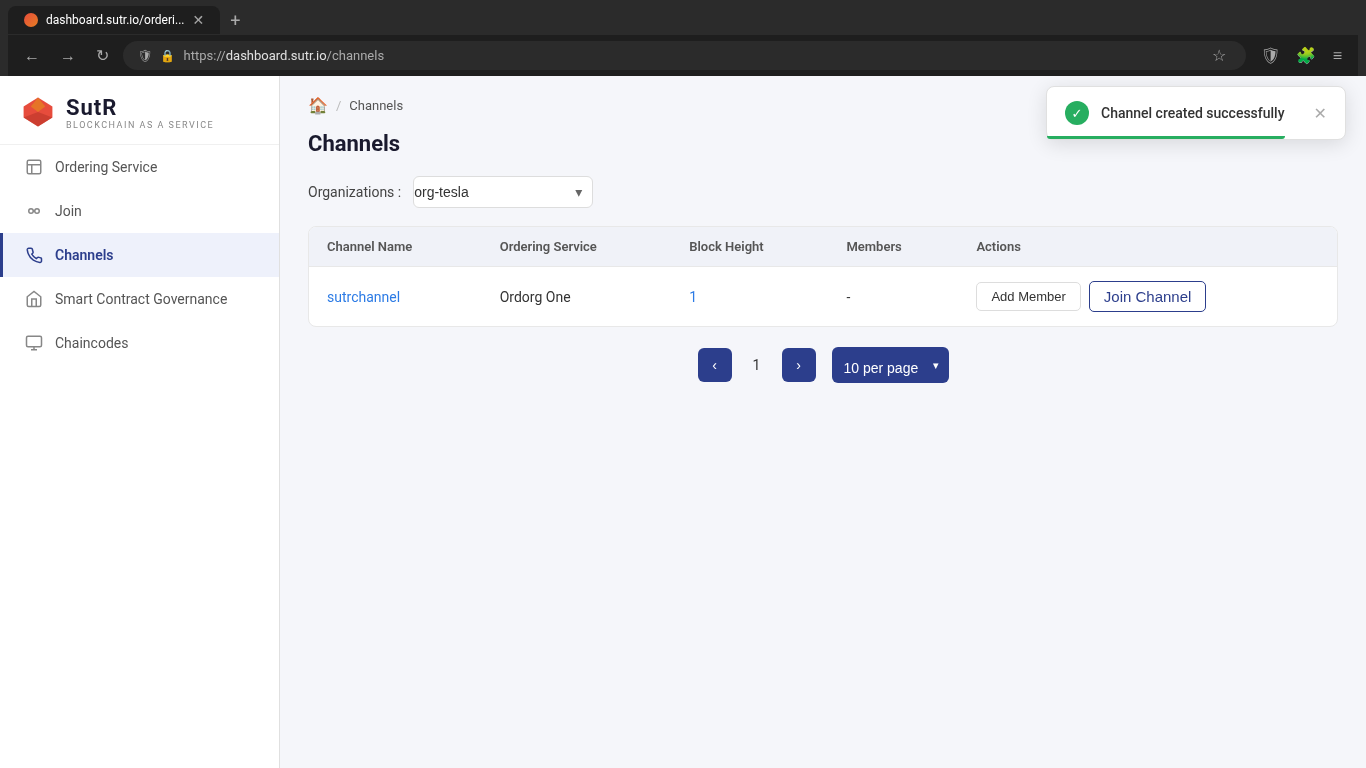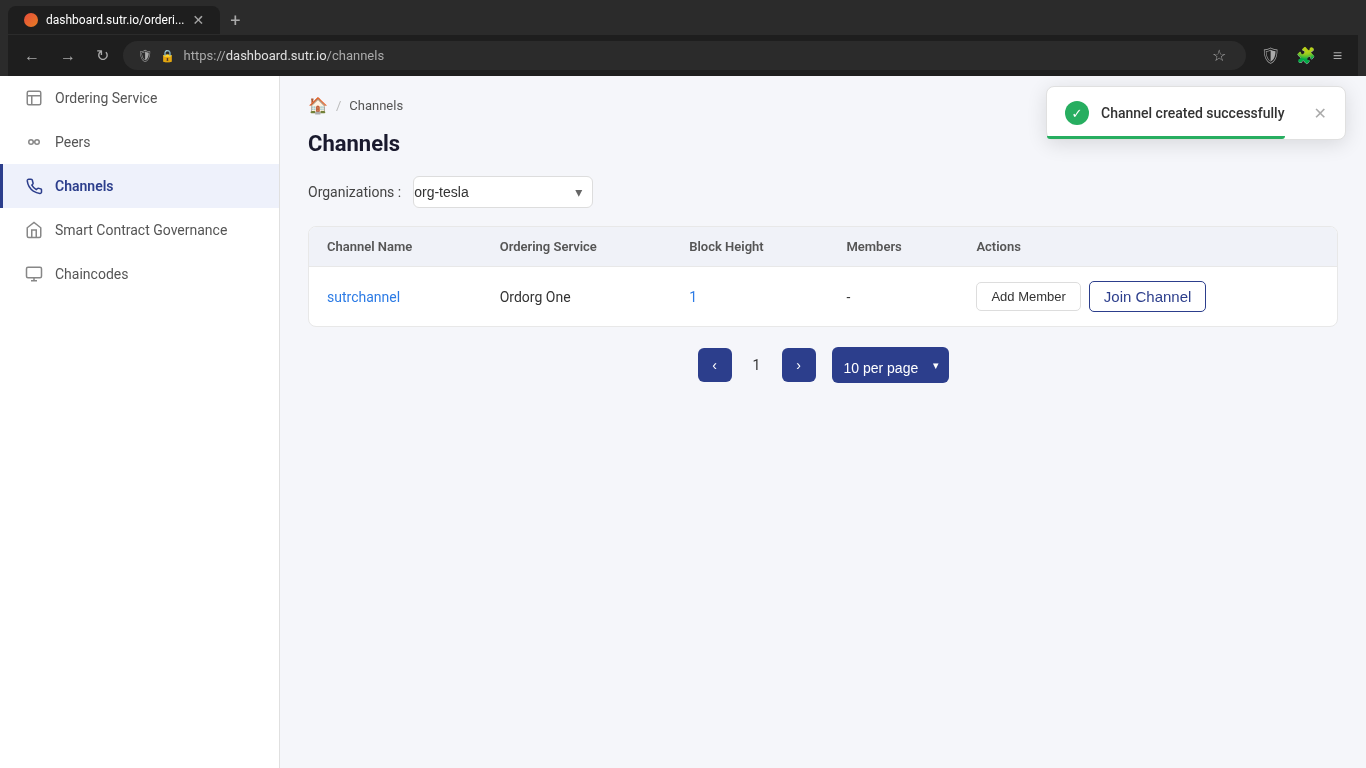--- a/index.html
+++ b/index.html
@@ -111,37 +111,50 @@
       <span class="ext-btn">🛡</span>
       <span class="ext-btn">🧩</span>
       <span class="ext-btn">≡</span>
     </div>
   </div>
 </div>
 
 <div class="app-body">
 
   <div class="sidebar">
+    <div class="sidebar-logo">
+      <div class="logo-img">
+        <svg class="logo-icon" viewBox="0 0 40 40">
+          <polygon points="20,4 36,14 36,26 20,36 4,26 4,14" fill="#e74c3c"></polygon>
+          <polygon points="20,4 28,14 20,20 12,14" fill="#e67e22" opacity="0.8"></polygon>
+          <polygon points="20,20 36,26 20,36 4,26" fill="#c0392b" opacity="0.7"></polygon>
+        </svg>
+        <div class="logo-text-wrap">
+          <span class="logo-title">SutR</span>
+          <span class="logo-subtitle">BLOCKCHAIN AS A SERVICE</span>
+        </div>
+      </div>
+    </div>
 
     <nav>
       <div class="nav-item">
         <svg class="nav-icon" viewBox="0 0 24 24" fill="none" stroke="currentColor" stroke-width="2">
             <rect x="3" y="3" width="18" height="18" rx="2"></rect>
             <line x1="3" y1="9" x2="21" y2="9"></line>
             <line x1="9" y1="21" x2="9" y2="9"></line>
           </svg>
         <span>Ordering Service</span>
       </div>
       <div class="nav-item">
         <svg class="nav-icon" viewBox="0 0 24 24" fill="none" stroke="currentColor" stroke-width="2">
             <circle cx="8" cy="12" r="3"></circle>
             <circle cx="16" cy="12" r="3"></circle>
             <line x1="11" y1="12" x2="13" y2="12"></line>
           </svg>
-        <span>Peers</span>
+        <span>Join</span>
       </div>
       <div class="nav-item active">
         <svg class="nav-icon" viewBox="0 0 24 24" fill="none" stroke="currentColor" stroke-width="2">
             <path d="M22 16.92v3a2 2 0 01-2.18 2 19.79 19.79 0 01-8.63-3.07A19.5 19.5 0 013 5.18 2 2 0 014.99 3h3a2 2 0 012 1.72c.127.96.361 1.903.7 2.81a2 2 0 01-.45 2.11L9.09 10.91a16 16 0 006 6l1.27-1.27a2 2 0 012.11-.45c.907.339 1.85.573 2.81.7A2 2 0 0122 17.92z"></path>
           </svg>
         <span>Channels</span>
       </div>
       <div class="nav-item">
         <svg class="nav-icon" viewBox="0 0 24 24" fill="none" stroke="currentColor" stroke-width="2">
             <path d="M3 9l9-7 9 7v11a2 2 0 01-2 2H5a2 2 0 01-2-2z"></path>

